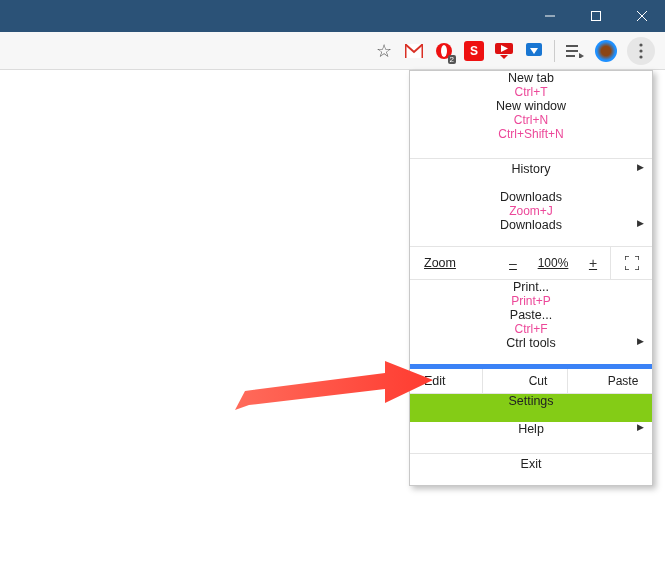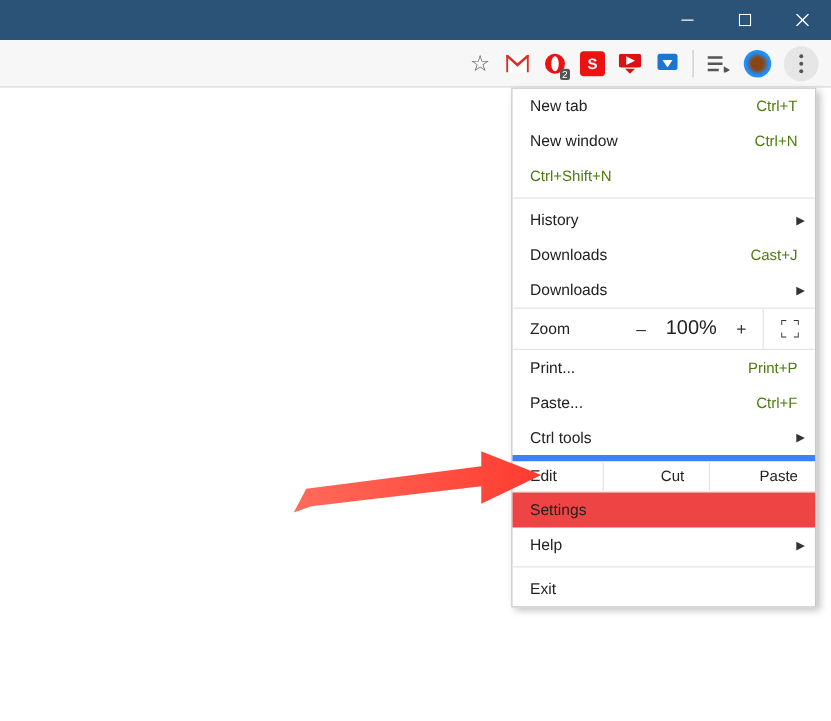--- a/index.html
+++ b/index.html
@@ -9,29 +9,29 @@
 .win-btn { width: 46px; height: 32px; display: flex; align-items: center; justify-content: center; color: #fff; font-size: 10px; }
 
 .toolbar { height: 38px; border-bottom: 1px solid #dcdcdc; background: #f7f7f7; display: flex; align-items: center; justify-content: flex-end; padding-right: 10px; gap: 10px; }
 .ext-icon { width: 20px; height: 20px; display: flex; align-items: center; justify-content: center; position: relative; border-radius: 3px; }
 .badge { position: absolute; bottom: -3px; right: -2px; font-size: 8px; background: #555; color: #fff; border-radius: 2px; padding: 0 2px; line-height: 9px; }
 .divider { width: 1px; height: 22px; background: #ccc; }
 .avatar { width: 22px; height: 22px; border-radius: 50%; background: radial-gradient(circle, #8b4513 30%, #1e90ff 60%); }
 .dots-btn { width: 28px; height: 28px; border-radius: 50%; background: #e6e6e6; display: flex; align-items: center; justify-content: center; }
 
 .menu { position: absolute; top: 70px; right: 12px; width: 244px; background: #fff; border: 1px solid #c8c8c8; box-shadow: 3px 3px 6px rgba(0,0,0,0.25); font-size: 12.5px; color: #222; }
-.menu-item { display: flex; align-items: center; justify-content: space-between; padding: 0 14px; height: 28px; position: relative; }
-.menu-item.highlight { background: #ef4444; text-align: center; }
-.shortcut { color: #4d7c0f; font-size: 12px; }
+.menu-item { display: flex; align-items: center; justify-content: space-between; padding: 0 14px; height: 28px; position: relative; flex-direction: column; }
+.menu-item.highlight { background: #84cc16; text-align: center; }
+.shortcut { color: #ec4899; font-size: 12px; }
 .submenu-arrow { position: absolute; right: 8px; font-size: 9px; color: #333; }
 .sep { height: 1px; background: #e4e4e4; margin: 3px 0; }
-.zoom-row { display: flex; align-items: center; height: 34px; border-top: 1px solid #e4e4e4; border-bottom: 1px solid #e4e4e4; }
+.zoom-row { display: flex; align-items: center; height: 34px; border-top: 1px solid #e4e4e4; border-bottom: 1px solid #e4e4e4; text-decoration: underline; }
 .zoom-label { padding: 0 14px; flex: 1; }
 .zoom-ctrl { width: 34px; text-align: center; font-size: 14px; color: #333; }
-.zoom-val { width: 46px; text-align: center; font-size: 16px; }
+.zoom-val { width: 46px; text-align: center; font-size: 12px; }
 .fullscreen { width: 42px; border-left: 1px solid #e4e4e4; display: flex; align-items: center; justify-content: center; height: 100%; }
 .edit-row { display: flex; height: 30px; border-top: 5px solid #3b82f6; border-bottom: 1px solid #e4e4e4; }
 .edit-label { width: 72px; padding-left: 14px; display: flex; align-items: center; }
 .edit-btn { flex: 1; border-left: 1px solid #e4e4e4; display: flex; align-items: center; justify-content: center; font-size: 12px; padding-left: 26px; }
 
 .arrow-annotation { position: absolute; top: 355px; left: 235px; width: 200px; height: 60px; pointer-events: none; }
 </style>
 </head>
 <body>
 
@@ -116,21 +116,21 @@
   <div class="menu-item">
     <span class="shortcut">Ctrl+Shift+N</span>
   </div>
   <div class="sep"></div>
   <div class="menu-item">
     <span>History</span>
     <span class="submenu-arrow">▶</span>
   </div>
   <div class="menu-item">
     <span>Downloads</span>
-    <span class="shortcut">Cast+J</span>
+    <span class="shortcut">Zoom+J</span>
   </div>
   <div class="menu-item">
     <span>Downloads</span>
     <span class="submenu-arrow">▶</span>
   </div>
   <div class="zoom-row">
     <div class="zoom-label">Zoom</div>
     <div class="zoom-ctrl">–</div>
     <div class="zoom-val">100%</div>
     <div class="zoom-ctrl">+</div>

